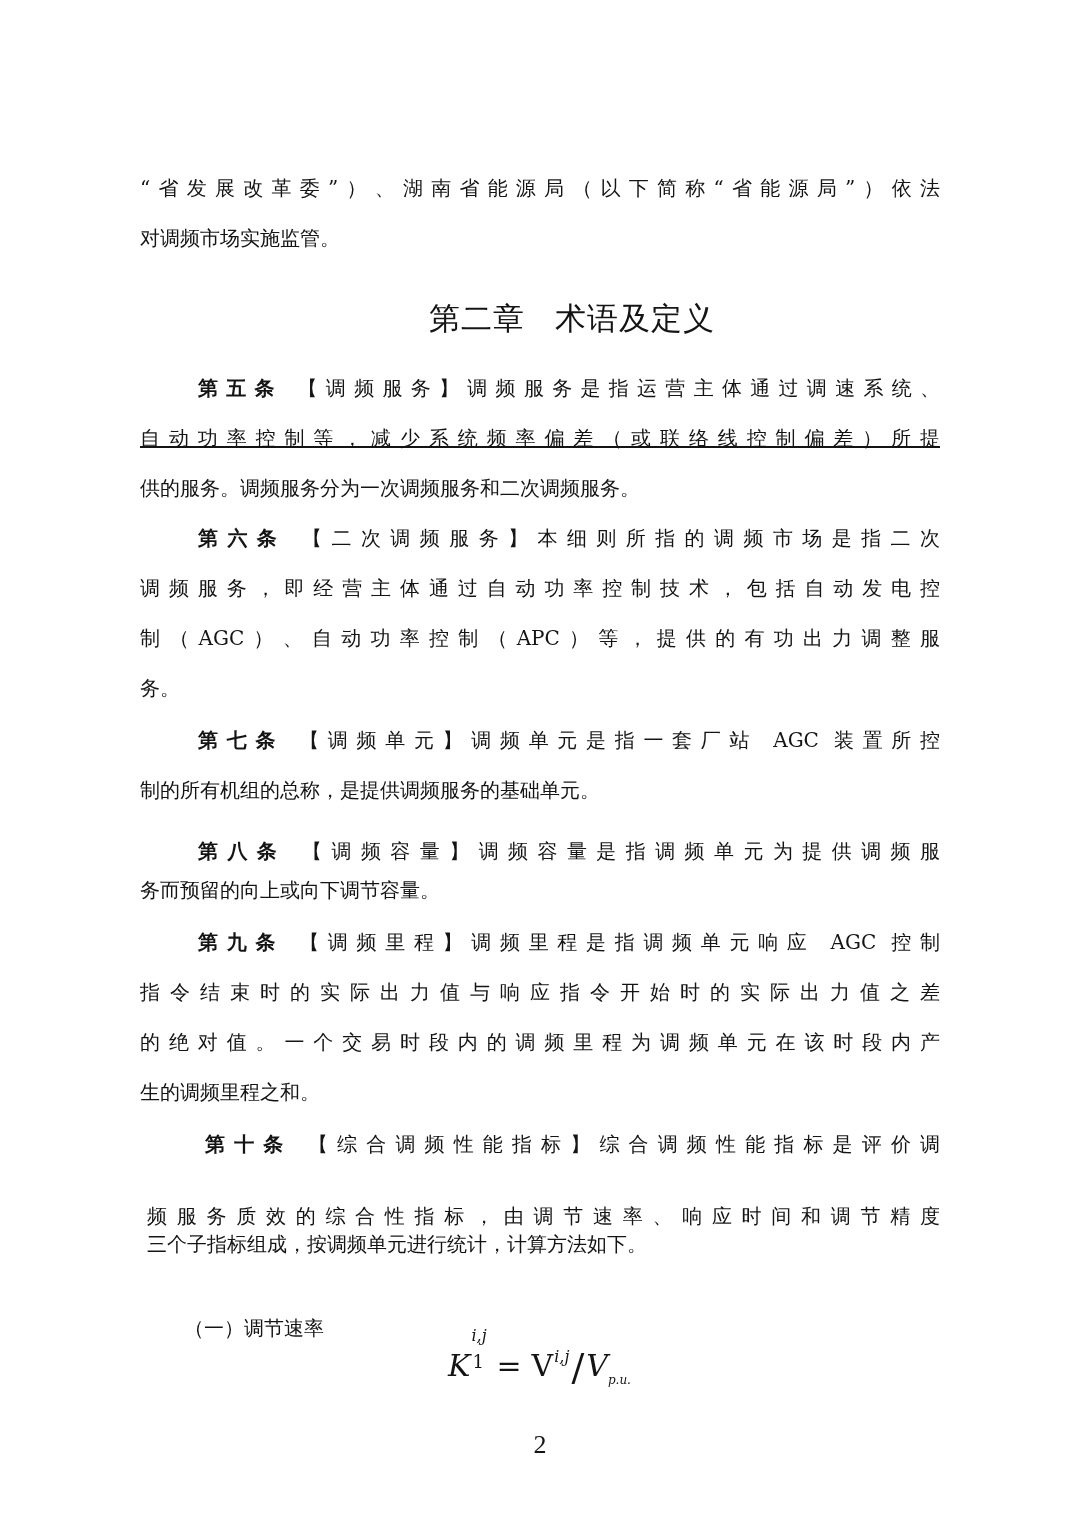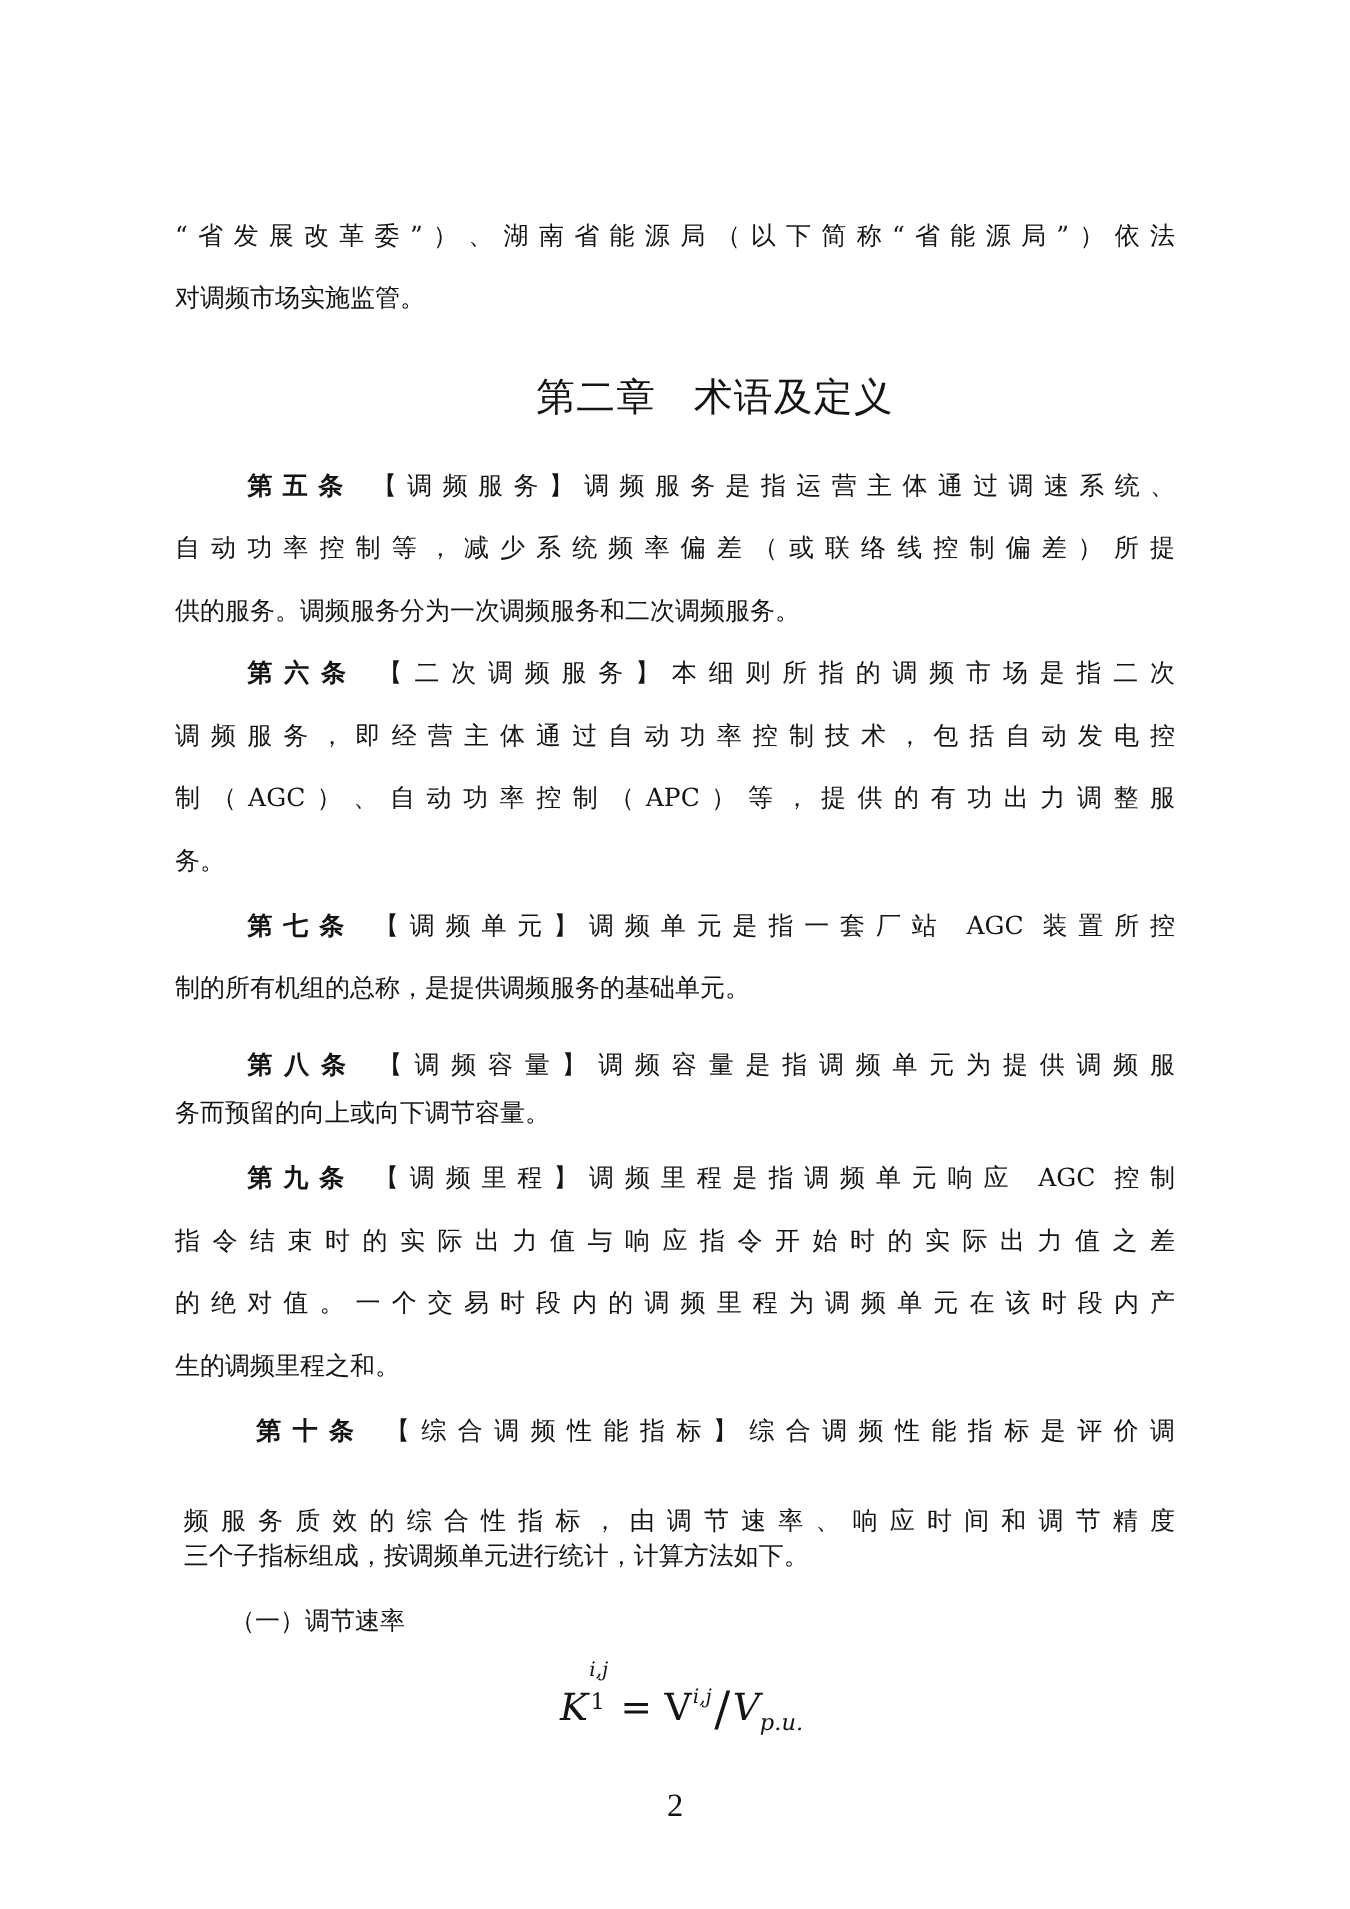--- a/index.html
+++ b/index.html
@@ -76,21 +76,21 @@
     line-height: 50px;
     white-space: nowrap;
   }
   .formula i { font-style: italic; }
   .formula .sup {
     font-size: 16px;
     vertical-align: 14px;
     margin-left: 1px;
   }
   .formula .sub {
-    font-size: 18px;
+    font-size: 12px;
     vertical-align: -8px;
   }
   .formula .stack {
     display: inline-block;
     position: relative;
     width: 20px;
     height: 30px;
     vertical-align: top;
   }
   .formula .stack .s-up {
@@ -123,21 +123,21 @@
   <div class="line last" style="top:218px;">对调频市场实施监管。</div>
 
   <div class="chapter">
     <span>第二章</span><span class="gap"></span><span>术语及定义</span>
   </div>
 
   <div class="line indent" style="top:368px;">
     <span class="kw">第五条</span>
     <span>【调频服务】</span><span>调频服务是指运营主体通过调速系统、</span>
   </div>
-  <div class="line" style="top:418px;">自动功率控制等，减少系统频率偏差（或联络线控制偏差）所提</div>
+  <div class="line" style="top:418px;text-decoration:underline;">自动功率控制等，减少系统频率偏差（或联络线控制偏差）所提</div>
   <div class="line last" style="top:468px;">供的服务。调频服务分为一次调频服务和二次调频服务。</div>
 
   <div class="line indent" style="top:518px;">
     <span class="kw">第六条</span>
     <span>【二次调频服务】</span><span>本细则所指的调频市场是指二次</span>
   </div>
   <div class="line" style="top:568px;">调频服务，即经营主体通过自动功率控制技术，包括自动发电控</div>
   <div class="line" style="top:618px;">制（AGC）、自动功率控制（APC）等，提供的有功出力调整服</div>
   <div class="line last" style="top:668px;">务。</div>
 
@@ -161,21 +161,21 @@
   <div class="line" style="top:1022px;">的绝对值。一个交易时段内的调频里程为调频单元在该时段内产</div>
   <div class="line last" style="top:1072px;">生的调频里程之和。</div>
 
   <div class="line shift indent" style="top:1124px;">
     <span class="kw">第十条</span>
     <span>【综合调频性能指标】</span><span>综合调频性能指标是评价调</span>
   </div>
   <div class="line shift" style="top:1196px;">频服务质效的综合性指标，由调节速率、响应时间和调节精度</div>
   <div class="line shift last" style="top:1224px;">三个子指标组成，按调频单元进行统计，计算方法如下。</div>
 
-  <div class="line indent last" style="top:1276px; left:184px;">（一）调节速率</div>
+  <div class="line indent last" style="top:1308px; left:184px;">（一）调节速率</div>
 
   <div class="formula">
     <i>K</i><span class="stack"><span class="s-up">i,j</span><span class="s-dn">1</span></span><span class="eq">=</span><span>V</span><span class="sup" style="font-style:italic;">i,j</span><span class="slash">/</span><i>V</i><i class="sub">p.u.</i>
   </div>
 
   <div class="page-number">2</div>
 
 </div>
 
 </body></html>

